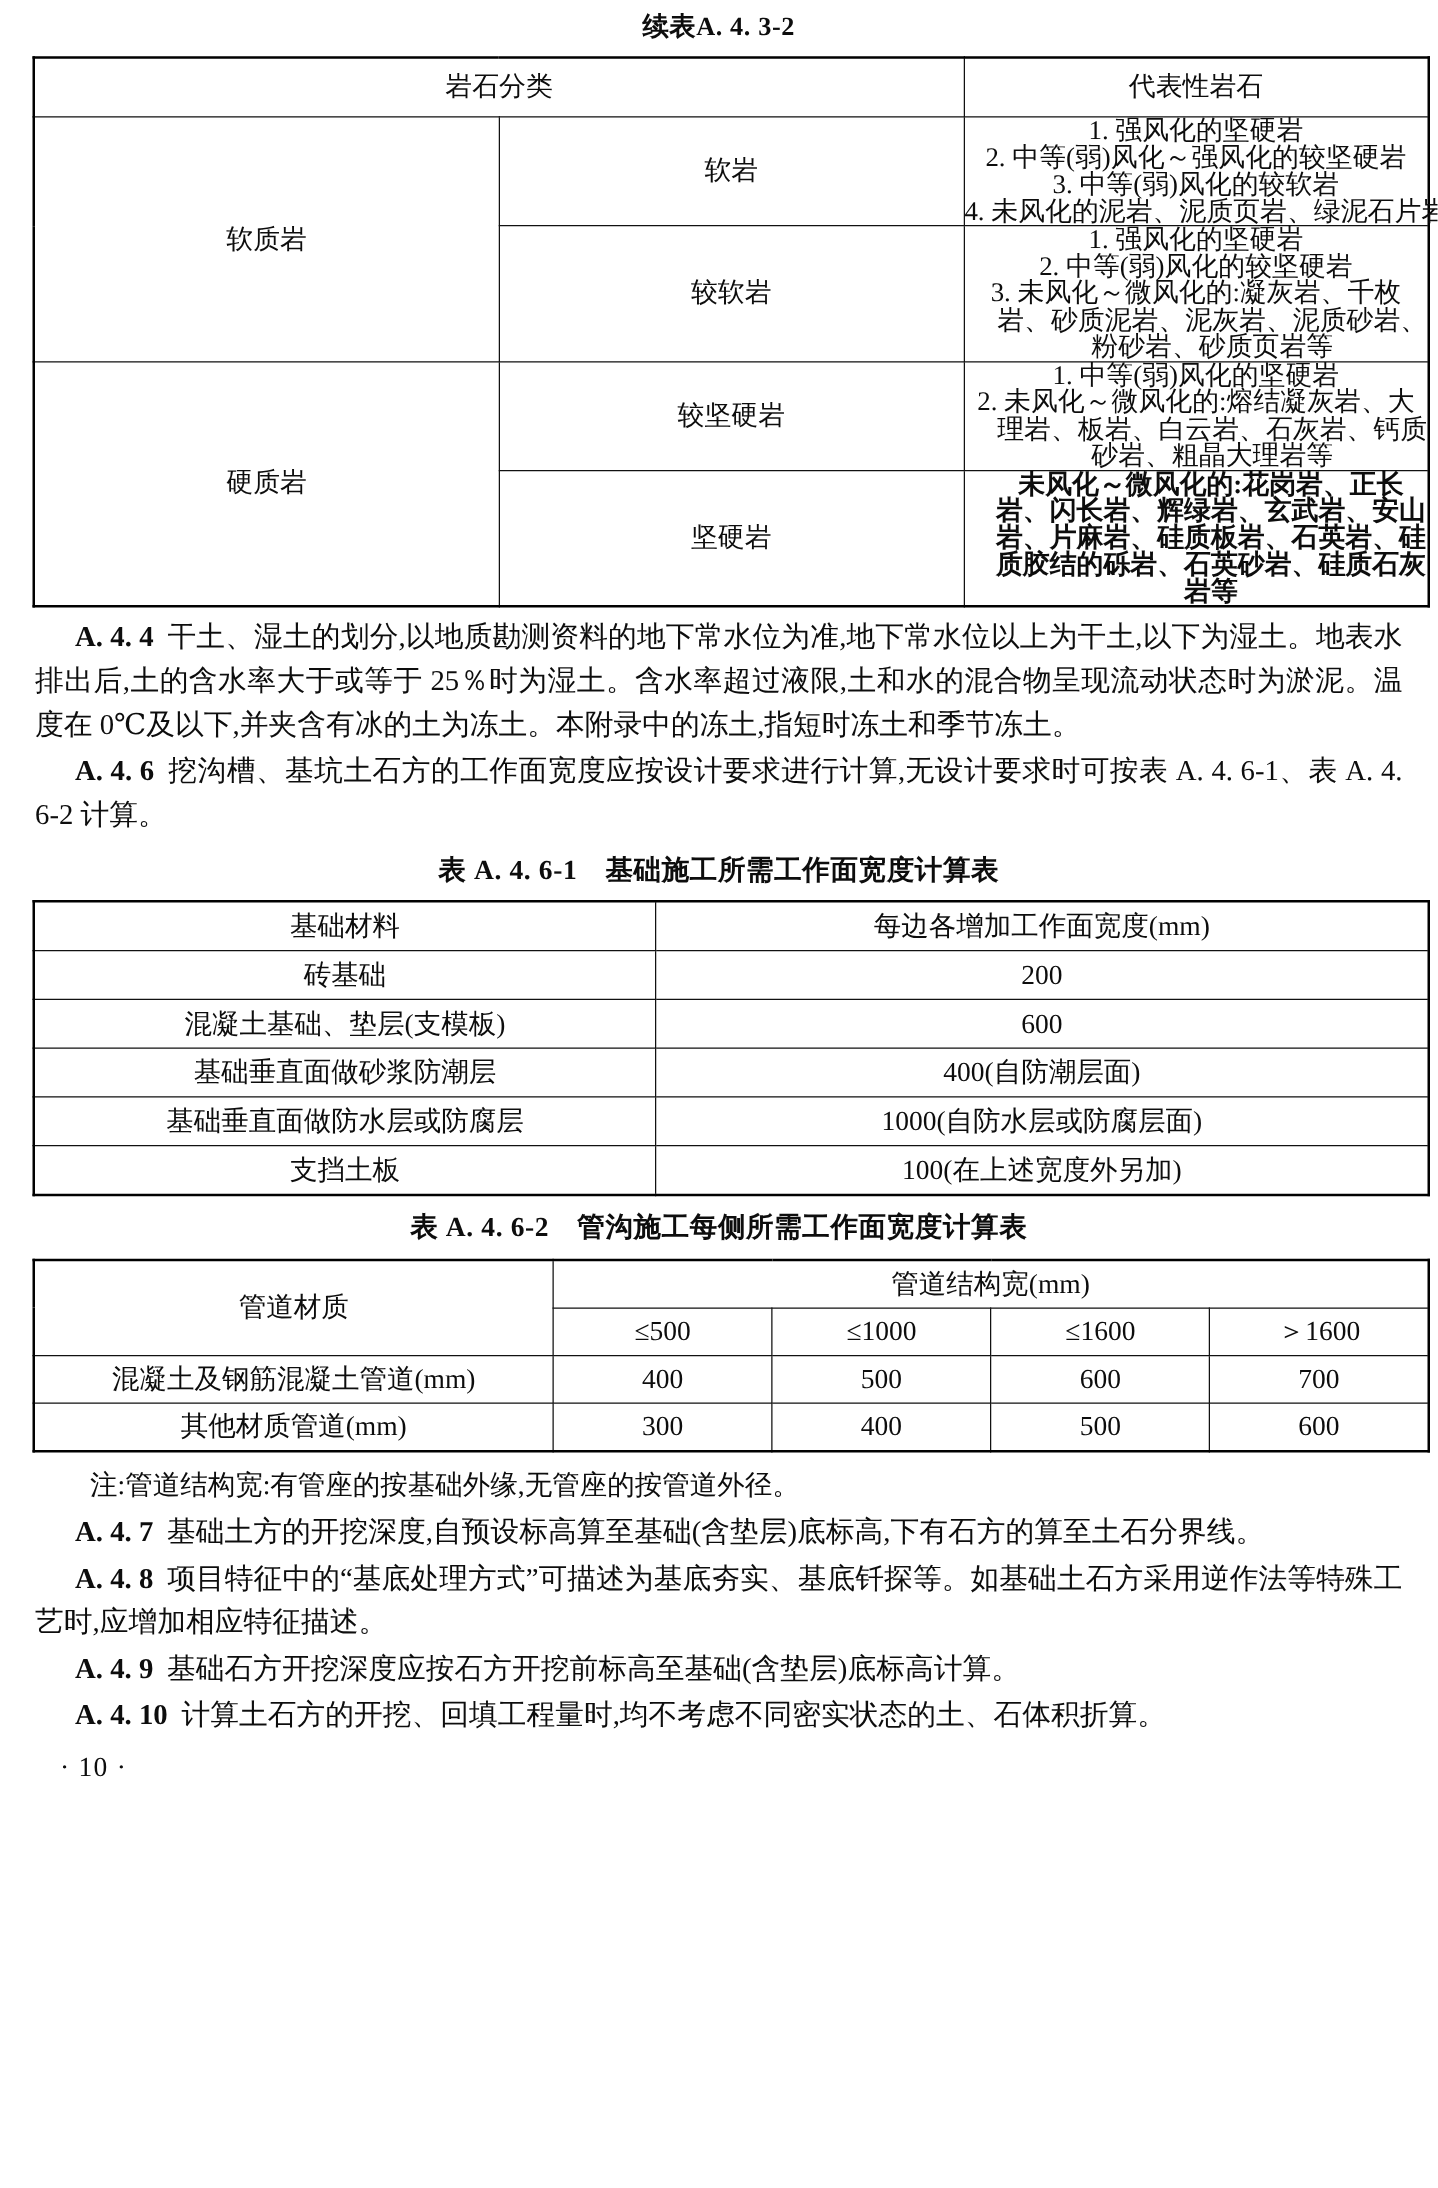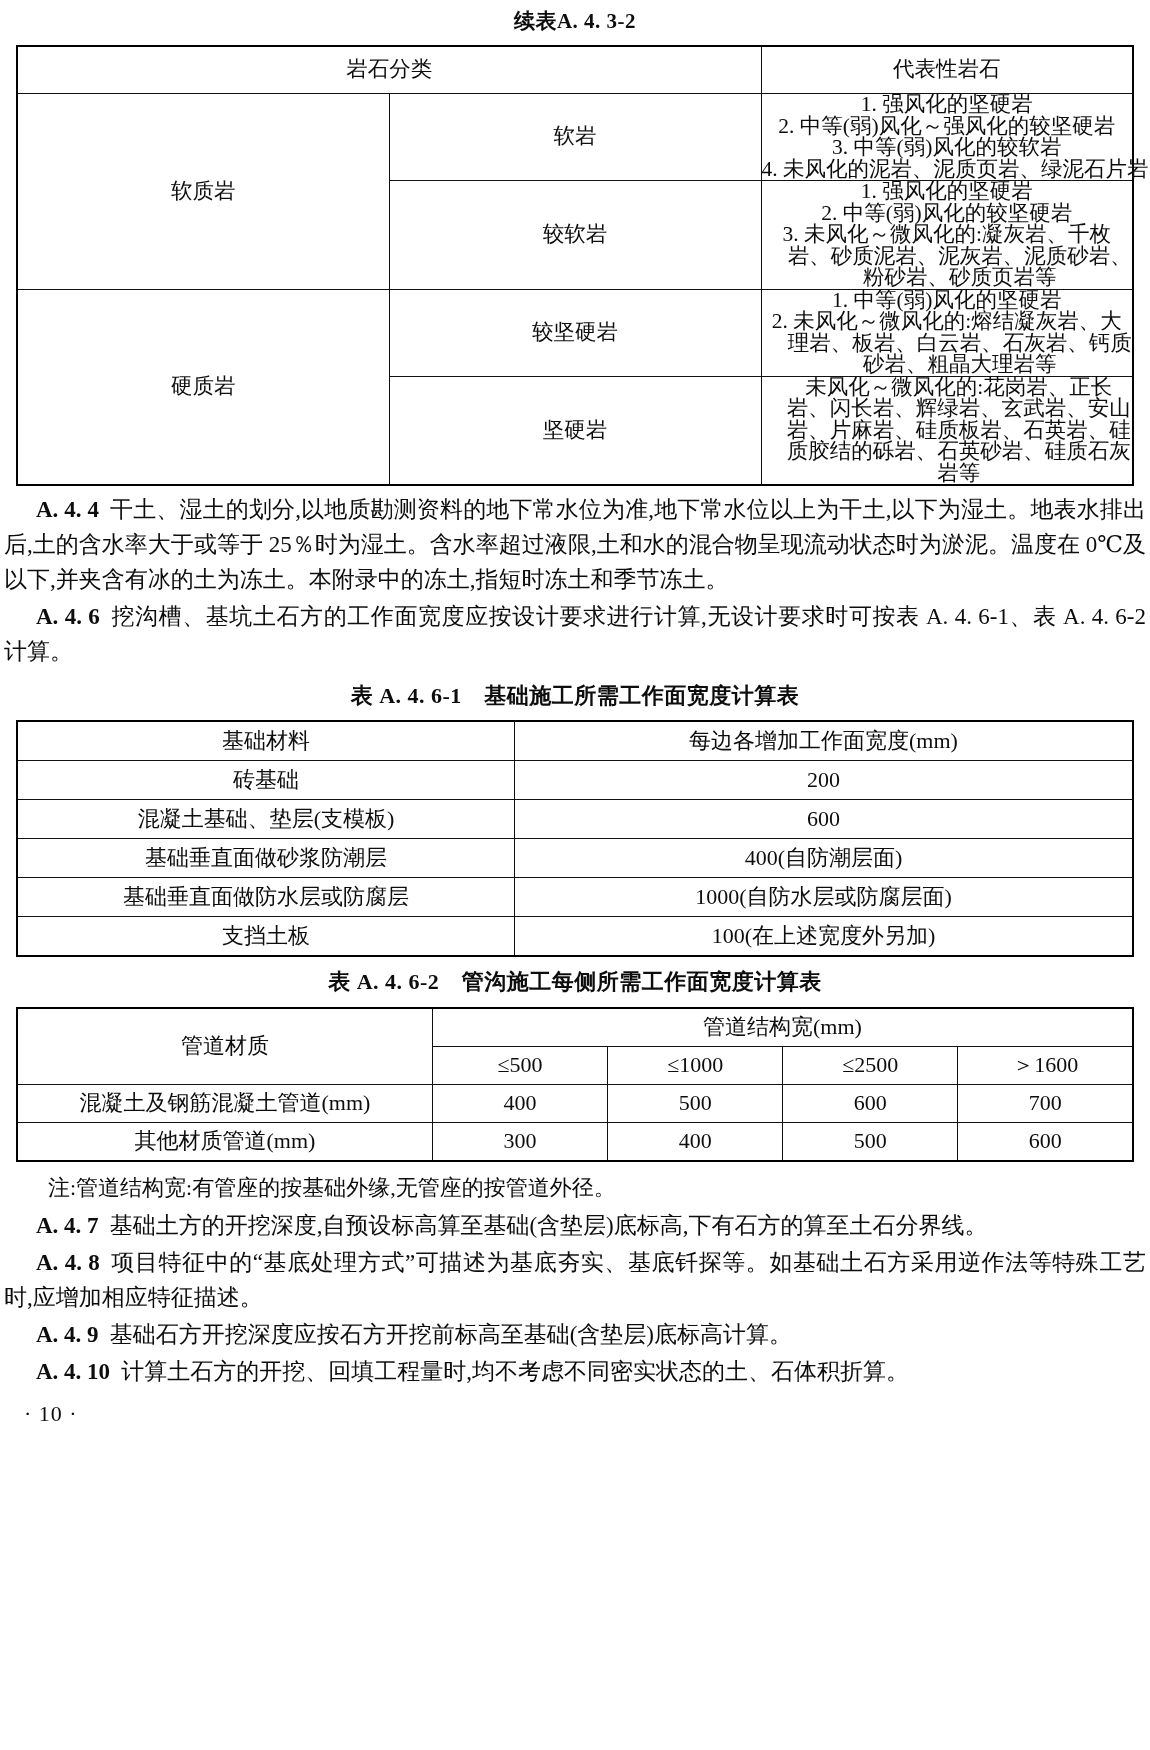--- a/index.html
+++ b/index.html
@@ -12,21 +12,21 @@
     height: 1750px;
     font-family: "Liberation Serif", "DejaVu Serif", serif;
     color: #0d0d0d;
     overflow: hidden;
   }
   .page {
     position: relative;
     width: 1150px;
     height: 1529px;
     box-sizing: border-box;
-    padding: 0 2px;
+    padding: 0 26px;
   }
 
   
   .tbl-caption {
     text-align: center;
     font-weight: bold;
     font-size: 21px;
     letter-spacing: 0.5px;
     line-height: 1.2;
   }
@@ -59,21 +59,21 @@
   .sub-cell { width: 88px; font-size: 22px; line-height: 1.45; }
   .rep-cell {
     text-align: left;
     padding: 7px 12px 9px 24px;
     font-size: 22px;
     line-height: 1.62;
   }
   .rep-cell .ln { white-space: nowrap; }
   .rep-cell .ln.wrap { white-space: normal; }
   .rep-cell .hang { padding-left: 26px; }
-  .rep-cell.plain { padding-left: 24px; }
+  .rep-cell.plain { padding-left: 24px; font-weight: bold; }
 
   
   .para {
     font-size: 23px;
     line-height: 1.52;
     text-align: justify;
     margin: 0;
     padding: 1px 2px 1px 2px;
     letter-spacing: 0px;
   }
@@ -201,21 +201,21 @@
 
   <table class="doc thickframe" id="t462">
     <tbody>
       <tr>
         <td class="m1" rowspan="2">管道材质</td>
         <td colspan="4">管道结构宽(mm)</td>
       </tr>
       <tr>
         <td>≤500</td>
         <td>≤1000</td>
-        <td>≤2500</td>
+        <td>≤1600</td>
         <td>＞1600</td>
       </tr>
       <tr>
         <td class="m1 mat">混凝土及钢筋混凝土管道(mm)</td>
         <td>400</td>
         <td>500</td>
         <td>600</td>
         <td>700</td>
       </tr>
       <tr>

